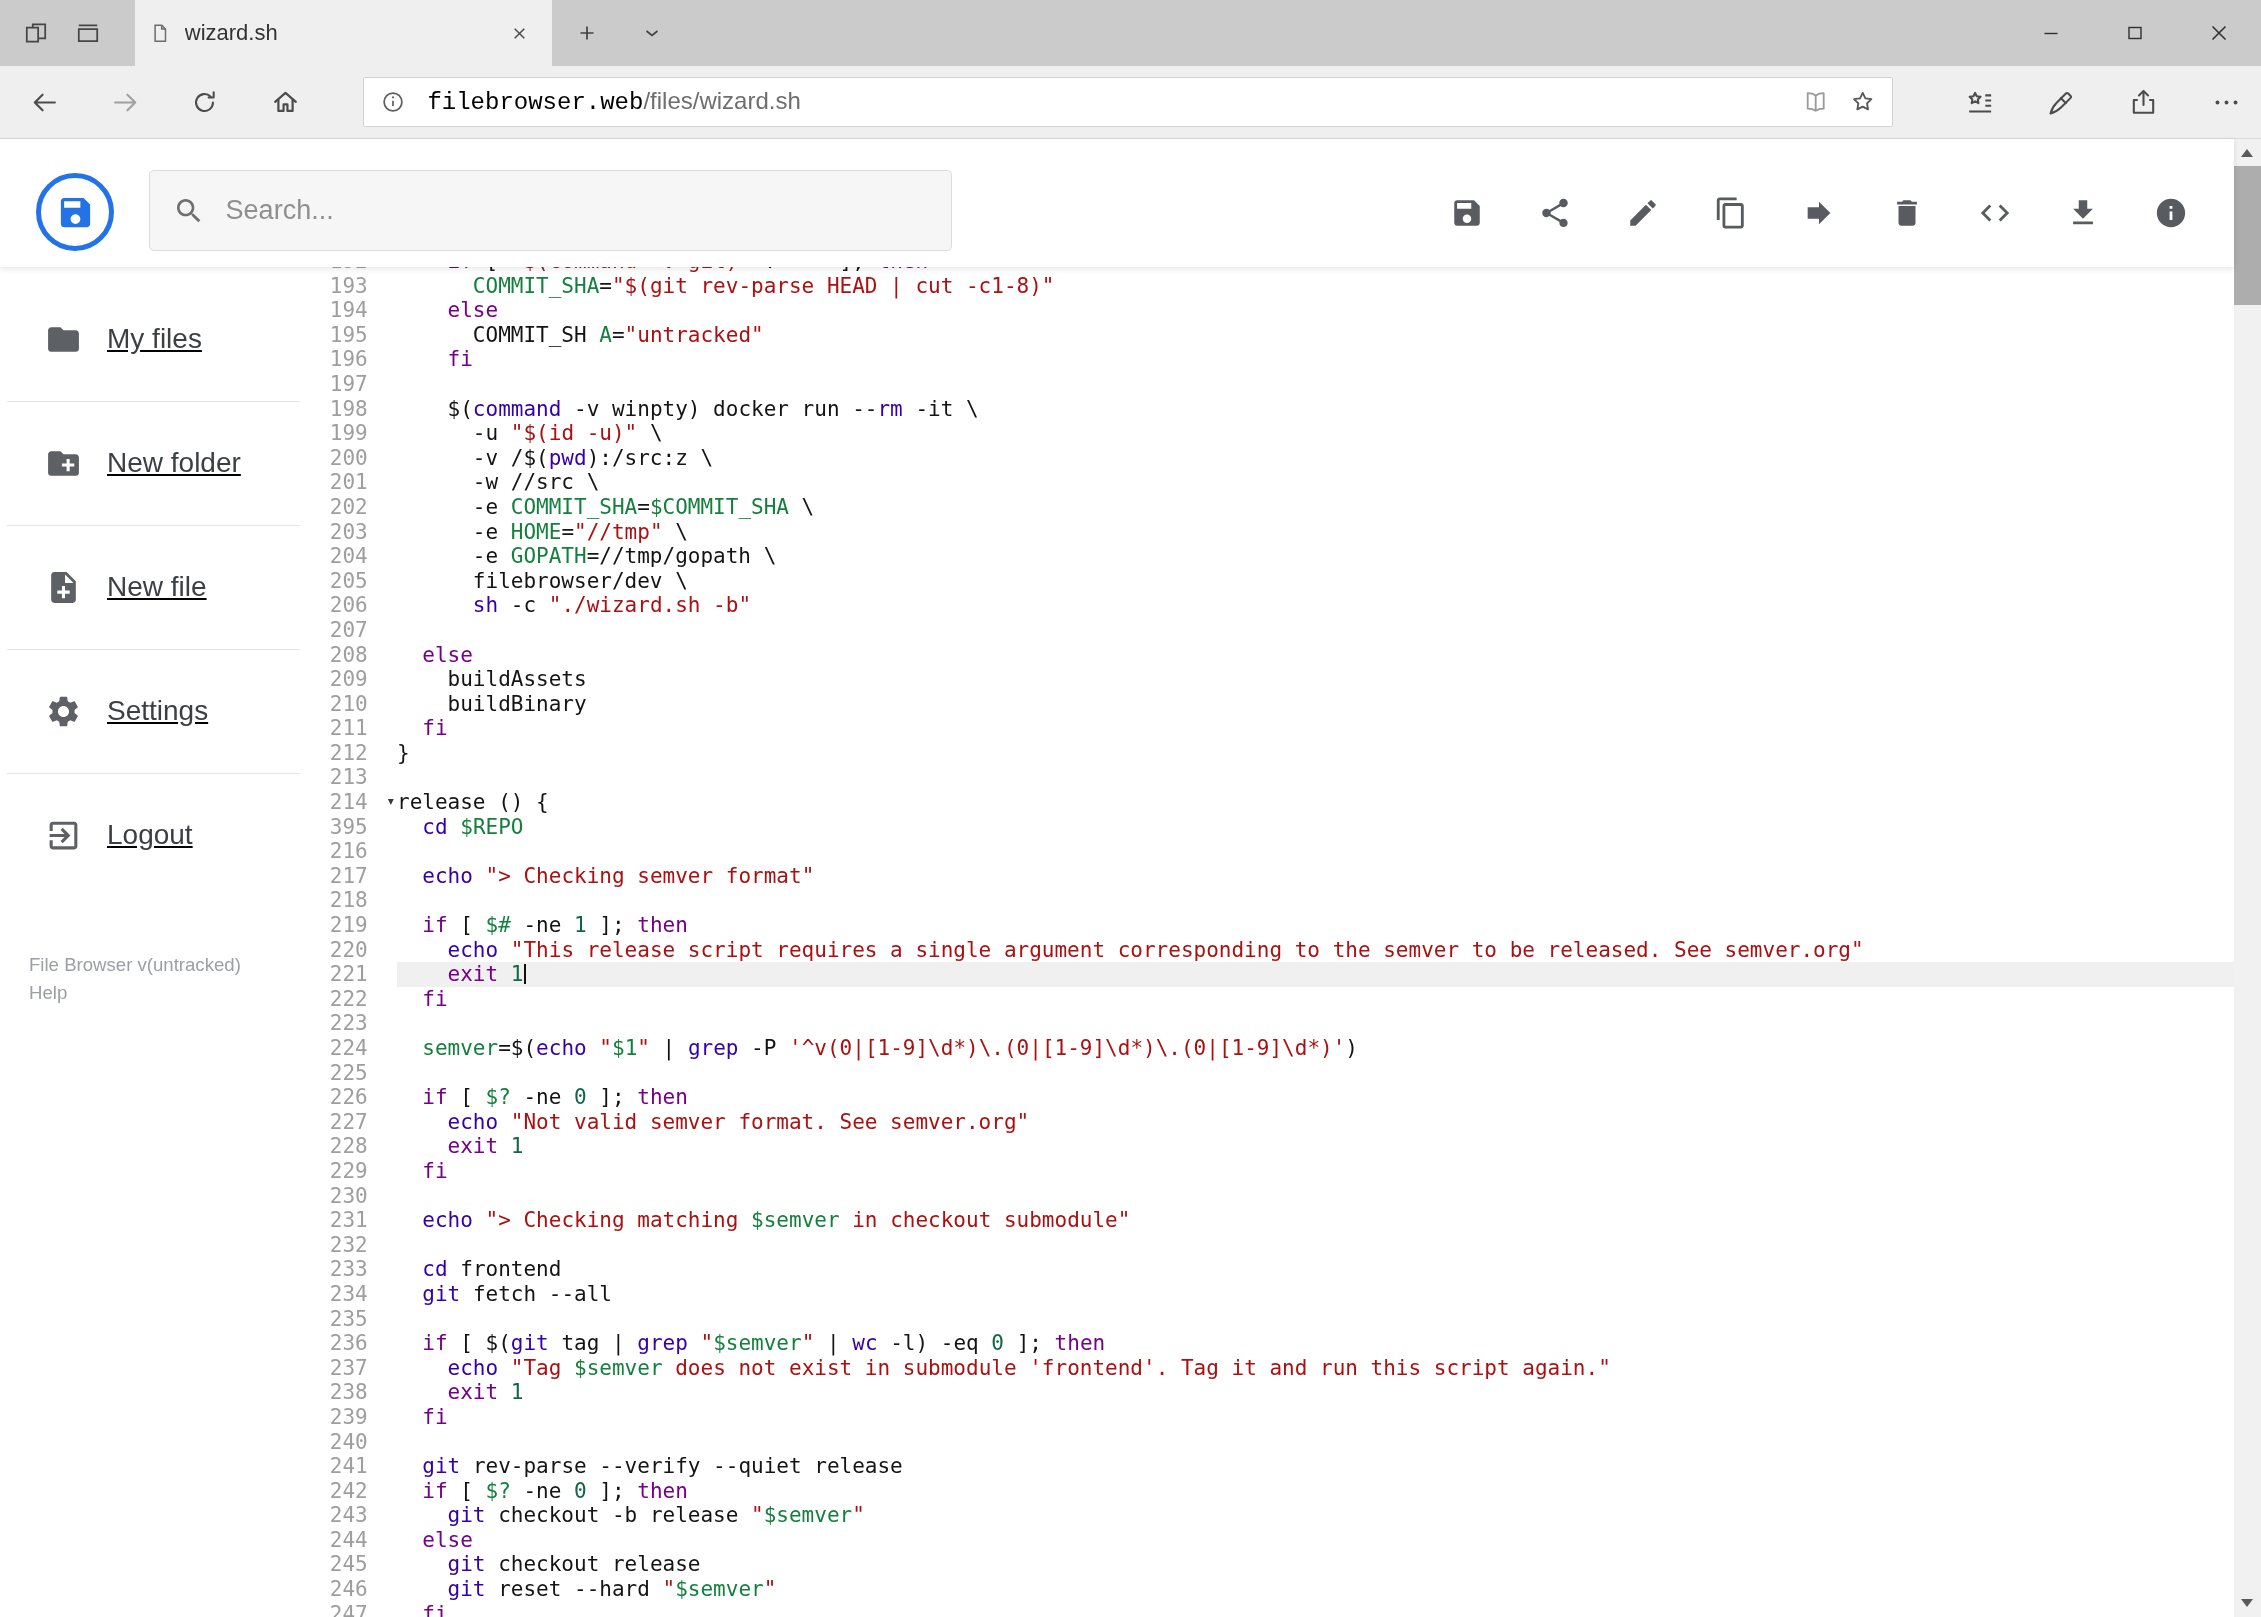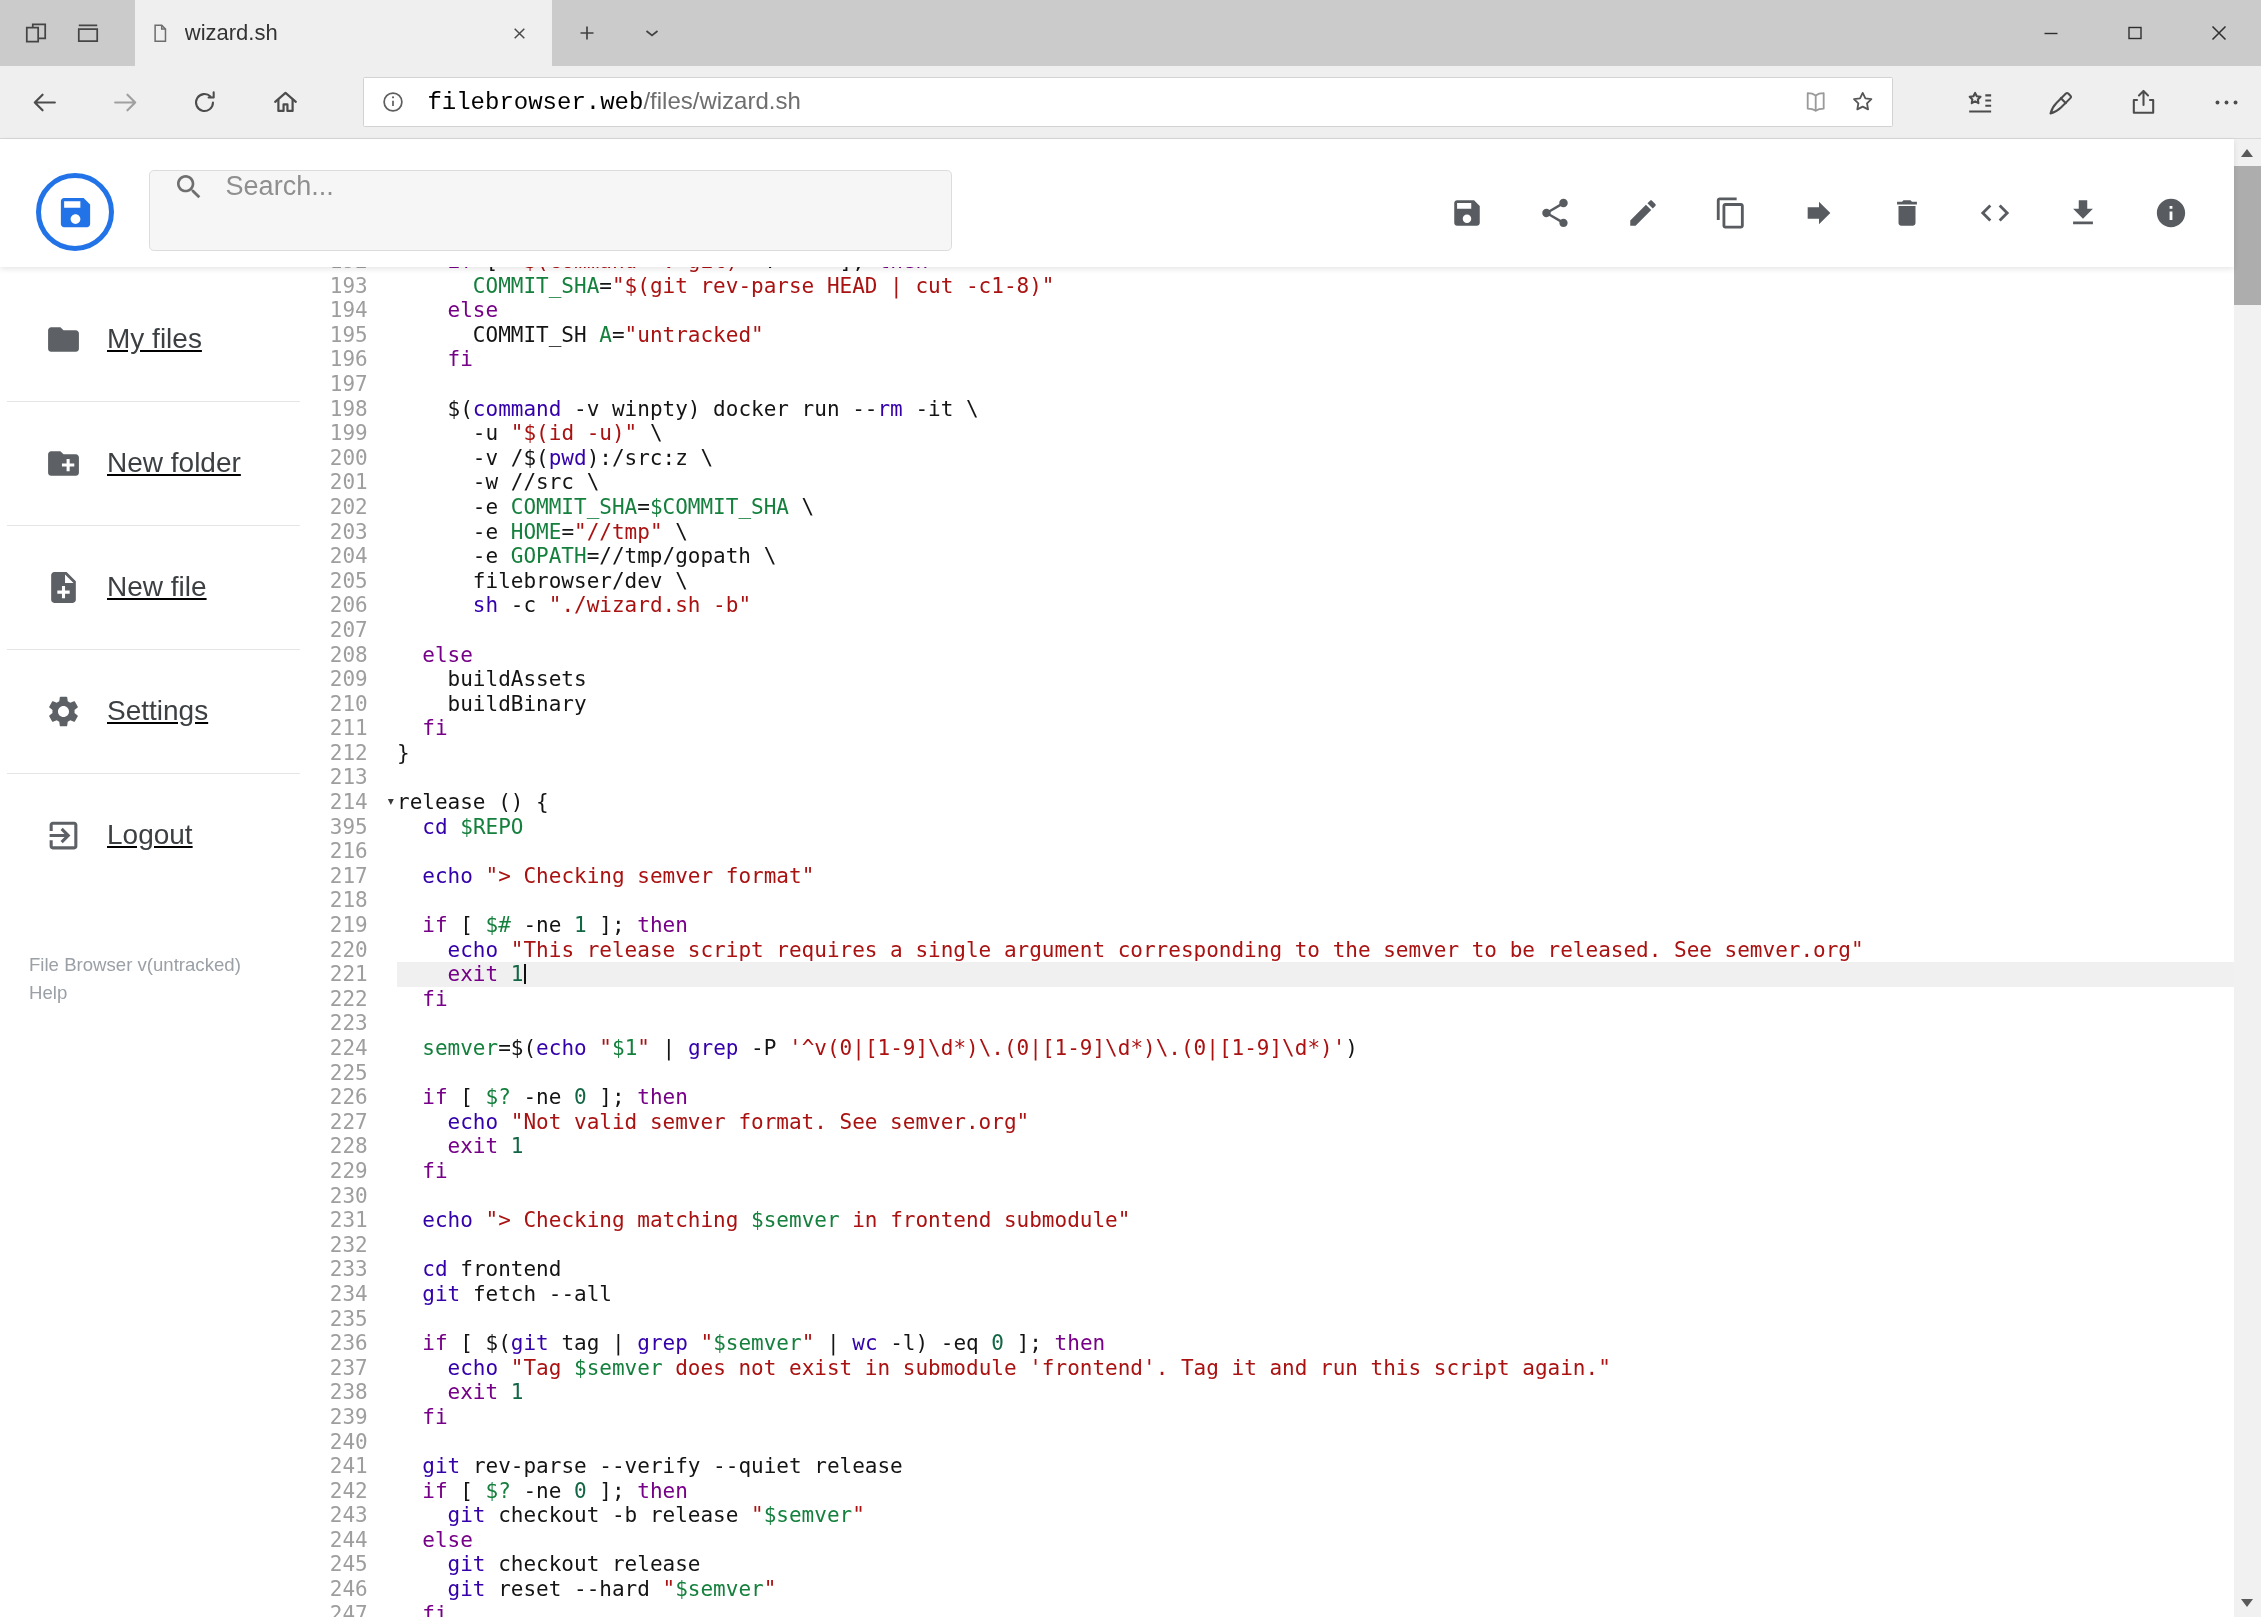--- a/index.html
+++ b/index.html
@@ -34,21 +34,21 @@
   .addr-book{color:#9a9a9a;}
   .addr-star{color:#565656;}
   .nav-hub{left:1954px;}
   .nav-pen{left:2036px;}
   .nav-share{left:2118px;}
   .nav-more{left:2201px;}
 
   
   .appheader{position:absolute;left:0;top:139px;width:2234px;height:128px;background:#fff;box-shadow:0 2.4px 5.7px rgba(0,0,0,.10);z-index:5;}
   .logo{position:absolute;left:36px;top:34px;width:78px;height:78px;border-radius:50%;border:5.7px solid #2273e8;background:#fff;display:flex;align-items:center;justify-content:center;color:#2273e8;}
-  .searchbar{position:absolute;left:149px;top:31px;width:803px;height:81px;background:#f6f6f6;border:0.8px solid #dcdcdc;border-radius:4.8px;display:flex;padding:0 22.6px;gap:21px;color:#6f6f6f;}
+  .searchbar{position:absolute;left:149px;top:31px;width:803px;height:81px;background:#f6f6f6;border:0.8px solid #dcdcdc;border-radius:4.8px;display:flex;align-items:center;padding:0 22.6px;gap:21px;color:#6f6f6f;}
   .search-ph{font-size:27px;color:#8f8f8f;}
   .tool-btn{position:absolute;top:50px;width:48px;height:48px;display:flex;align-items:center;justify-content:center;color:#585c60;}
 
   
   .sidebar{position:absolute;left:0;top:266px;width:323px;bottom:0;background:#fff;}
   .side-list{padding-top:11.3px;text-decoration:underline;}
   .side-item{position:relative;height:124px;display:flex;align-items:center;cursor:pointer;}
   .side-item:not(:last-child)::after{content:"";position:absolute;left:6.5px;right:22.6px;bottom:0;height:0.8px;background:#e5e5e5;}
   .side-item .ico{position:absolute;left:45px;color:#5d6165;}
   .side-item .lbl{margin-left:107px;font-size:28px;color:#3c4043;}
@@ -529,21 +529,21 @@
         <div class="crow">
           <span class="gut">229</span>
           <span class="code">  <span class="tk-k">fi</span></span>
         </div>
         <div class="crow">
           <span class="gut">230</span>
           <span class="code"></span>
         </div>
         <div class="crow">
           <span class="gut">231</span>
-          <span class="code">  <span class="tk-b">echo</span> <span class="tk-s">"</span><span class="tk-s">&gt; Checking matching </span><span class="tk-v">$semver</span><span class="tk-s"> in frontend submodule</span><span class="tk-s">"</span></span>
+          <span class="code">  <span class="tk-b">echo</span> <span class="tk-s">"</span><span class="tk-s">&gt; Checking matching </span><span class="tk-v">$semver</span><span class="tk-s"> in checkout submodule</span><span class="tk-s">"</span></span>
         </div>
         <div class="crow">
           <span class="gut">232</span>
           <span class="code"></span>
         </div>
         <div class="crow">
           <span class="gut">233</span>
           <span class="code">  <span class="tk-b">cd</span> frontend</span>
         </div>
         <div class="crow">

